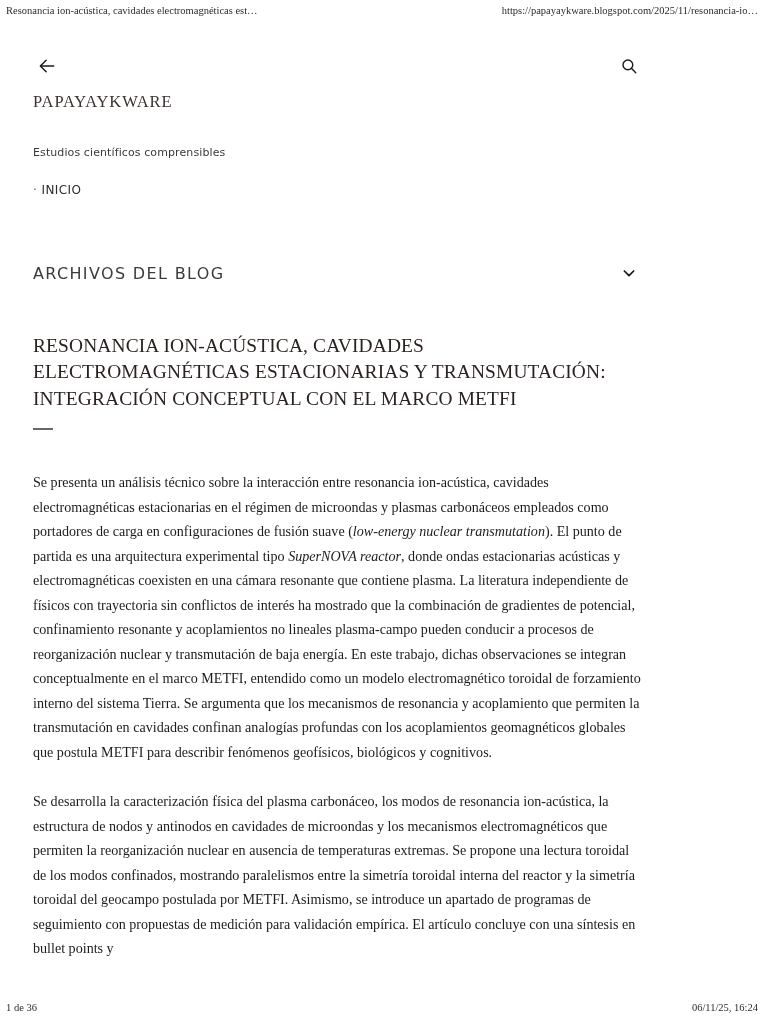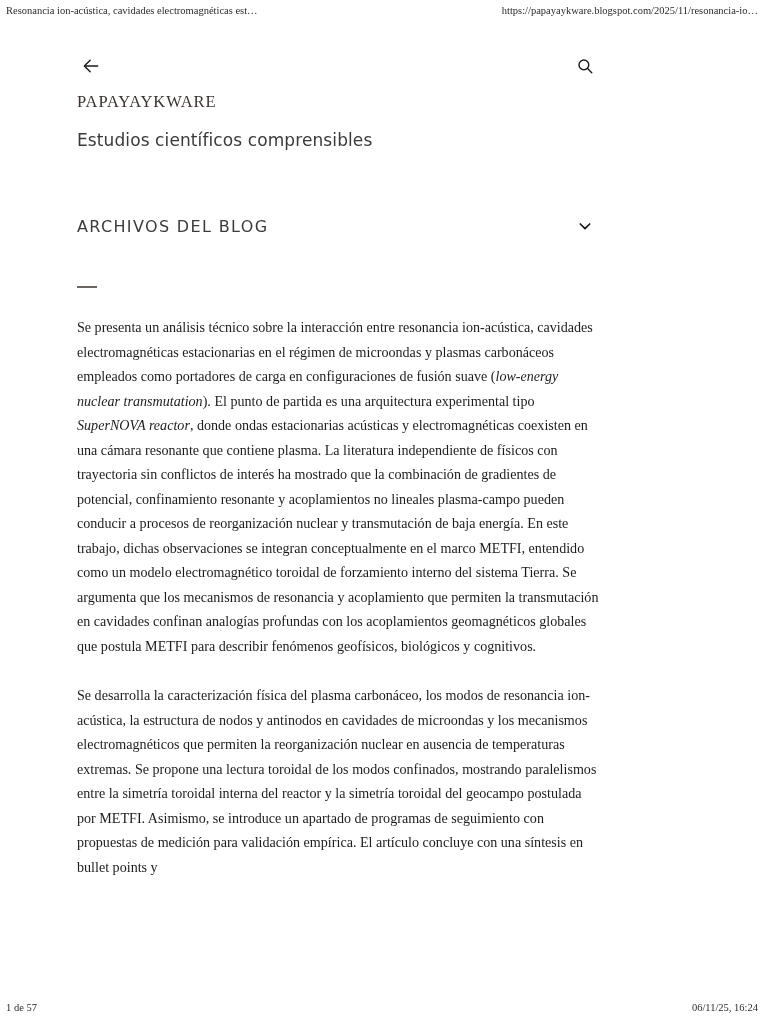--- a/index.html
+++ b/index.html
@@ -36,21 +36,21 @@
   .furniture-left  { text-align: left; }
   .furniture-right { text-align: center; }
 
   
   .page {
     position: absolute;
     top: 46px;
     left: 0;
     width: 676px;
     box-sizing: border-box;
-    padding: 0 77px;
+    padding: 0 33px;
   }
 
   
   .topbar {
     display: flex;
     align-items: center;
     justify-content: space-between;
     height: 40px;
     margin-bottom: 4px;
   }
@@ -68,23 +68,23 @@
   .blog-title {
     font-family: "Liberation Serif", "DejaVu Serif", serif;
     font-size: 16.5px;
     letter-spacing: 0.9px;
     color: #3c3230;
     margin: 6px 0 0 0;
     font-weight: 400;
   }
   .blog-tagline {
     font-family: "DejaVu Sans", "Liberation Sans", sans-serif;
-    font-size: 17px;
+    font-size: 11px;
     color: #3a3a3a;
-    margin-top: 18px;
+    margin-top: 34px;
     letter-spacing: 0.1px;
   }
   .nav {
     margin-top: 24px;
     font-family: "DejaVu Sans", "Liberation Sans", sans-serif;
     font-size: 12px;
     color: #2d2d2d;
     letter-spacing: 0.4px;
   }
   .nav-bullet { color: #5a5a5a; }
@@ -144,21 +144,21 @@
   }
 
   .post-body p {
     font-family: "Liberation Serif", "DejaVu Serif", serif;
     font-size: 14.1px;
     line-height: 1.74;
     color: #1c1c1c;
     margin: 25px 0 0 0;
     text-align: left;
   }
-  .post-body p:first-child { margin-top: 27px; }
+  .post-body p:first-child { margin-top: 40px; }
   .post-body em { font-style: italic; }
 </style>
 </head>
 <body>
 
 <div class="print-furniture print-header">
   <span class="furniture-left">Resonancia ion-acústica, cavidades electromagnéticas est…</span>
   <span class="furniture-right">https://papayaykware.blogspot.com/2025/11/resonancia-io…</span>
 </div>
 
@@ -179,40 +179,45 @@
           <circle cx="10.5" cy="10.5" r="6.5"></circle>
           <line x1="15.4" y1="15.4" x2="21" y2="21"></line>
         </svg>
       </span>
     </span>
   </div>
 
   <h1 class="blog-title">PAPAYAYKWARE</h1>
   <div class="blog-tagline">Estudios científicos comprensibles</div>
 
+  <div class="nav">
+    <span class="nav-bullet">·</span>
+    <a class="nav-link" href="#">INICIO</a>
+  </div>
 
   <div class="archives">
     <span class="archives-label">ARCHIVOS DEL BLOG</span>
     <span class="icon-btn">
       <span>
         <svg width="16" height="16" viewBox="0 0 24 24" fill="none" stroke="#1a1a1a" stroke-width="2.6" stroke-linecap="round" stroke-linejoin="round">
           <polyline points="5,9 12,16 19,9"></polyline>
         </svg>
       </span>
     </span>
   </div>
 
   <article class="post">
+    <h2 class="post-title">RESONANCIA ION-ACÚSTICA, CAVIDADES ELECTROMAGNÉTICAS ESTACIONARIAS Y TRANSMUTACIÓN: INTEGRACIÓN CONCEPTUAL CON EL MARCO METFI</h2>
     <hr class="post-rule">
 
 
     <div class="post-body">
       <p><span>Se presenta un análisis técnico sobre la interacción entre resonancia ion-acústica, cavidades electromagnéticas estacionarias en el régimen de microondas y plasmas carbonáceos empleados como portadores de carga en configuraciones de fusión suave (</span><em>low-energy nuclear transmutation</em><span>). El punto de partida es una arquitectura experimental tipo </span><em>SuperNOVA reactor</em><span>, donde ondas estacionarias acústicas y electromagnéticas coexisten en una cámara resonante que contiene plasma. La literatura independiente de físicos con trayectoria sin conflictos de interés ha mostrado que la combinación de gradientes de potencial, confinamiento resonante y acoplamientos no lineales plasma-campo pueden conducir a procesos de reorganización nuclear y transmutación de baja energía. En este trabajo, dichas observaciones se integran conceptualmente en el marco METFI, entendido como un modelo electromagnético toroidal de forzamiento interno del sistema Tierra. Se argumenta que los mecanismos de resonancia y acoplamiento que permiten la transmutación en cavidades confinan analogías profundas con los acoplamientos geomagnéticos globales que postula METFI para describir fenómenos geofísicos, biológicos y cognitivos.</span></p>
       <p>Se desarrolla la caracterización física del plasma carbonáceo, los modos de resonancia ion-acústica, la estructura de nodos y antinodos en cavidades de microondas y los mecanismos electromagnéticos que permiten la reorganización nuclear en ausencia de temperaturas extremas. Se propone una lectura toroidal de los modos confinados, mostrando paralelismos entre la simetría toroidal interna del reactor y la simetría toroidal del geocampo postulada por METFI. Asimismo, se introduce un apartado de programas de seguimiento con propuestas de medición para validación empírica. El artículo concluye con una síntesis en bullet points y</p>
     </div>
   </article>
 
 </div>
 
 <div class="print-furniture print-footer">
-  <span class="furniture-left">1 de 57</span>
+  <span class="furniture-left">1 de 36</span>
   <span class="furniture-right">06/11/25, 16:24</span>
 </div>
 
 </body></html>

